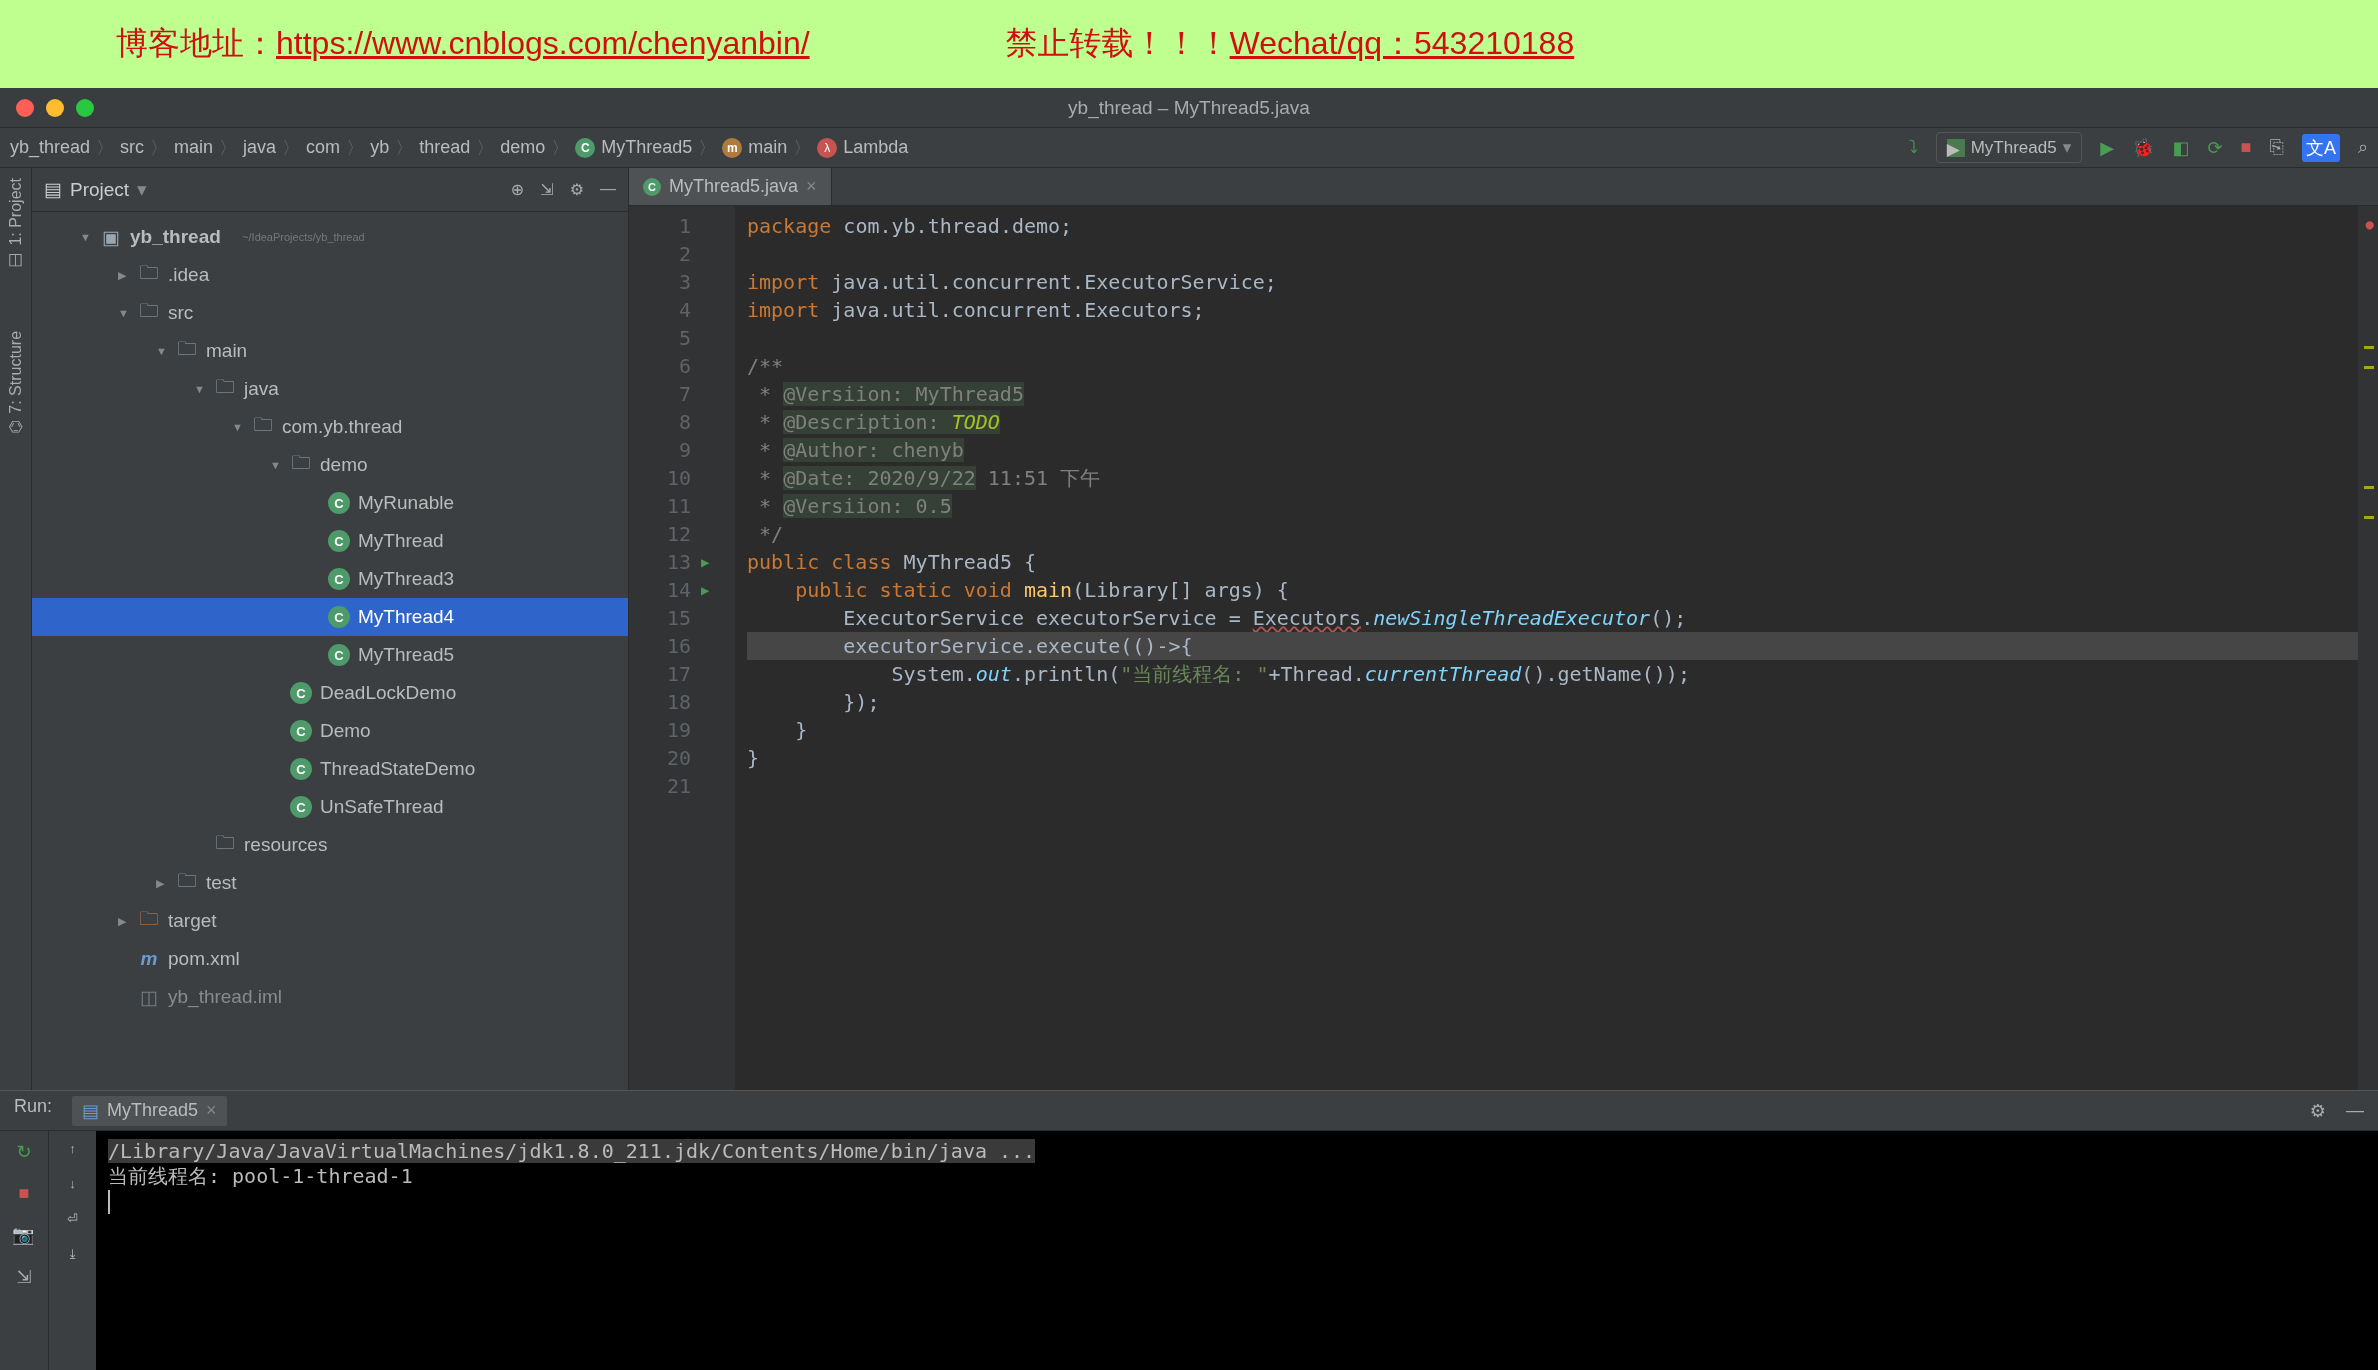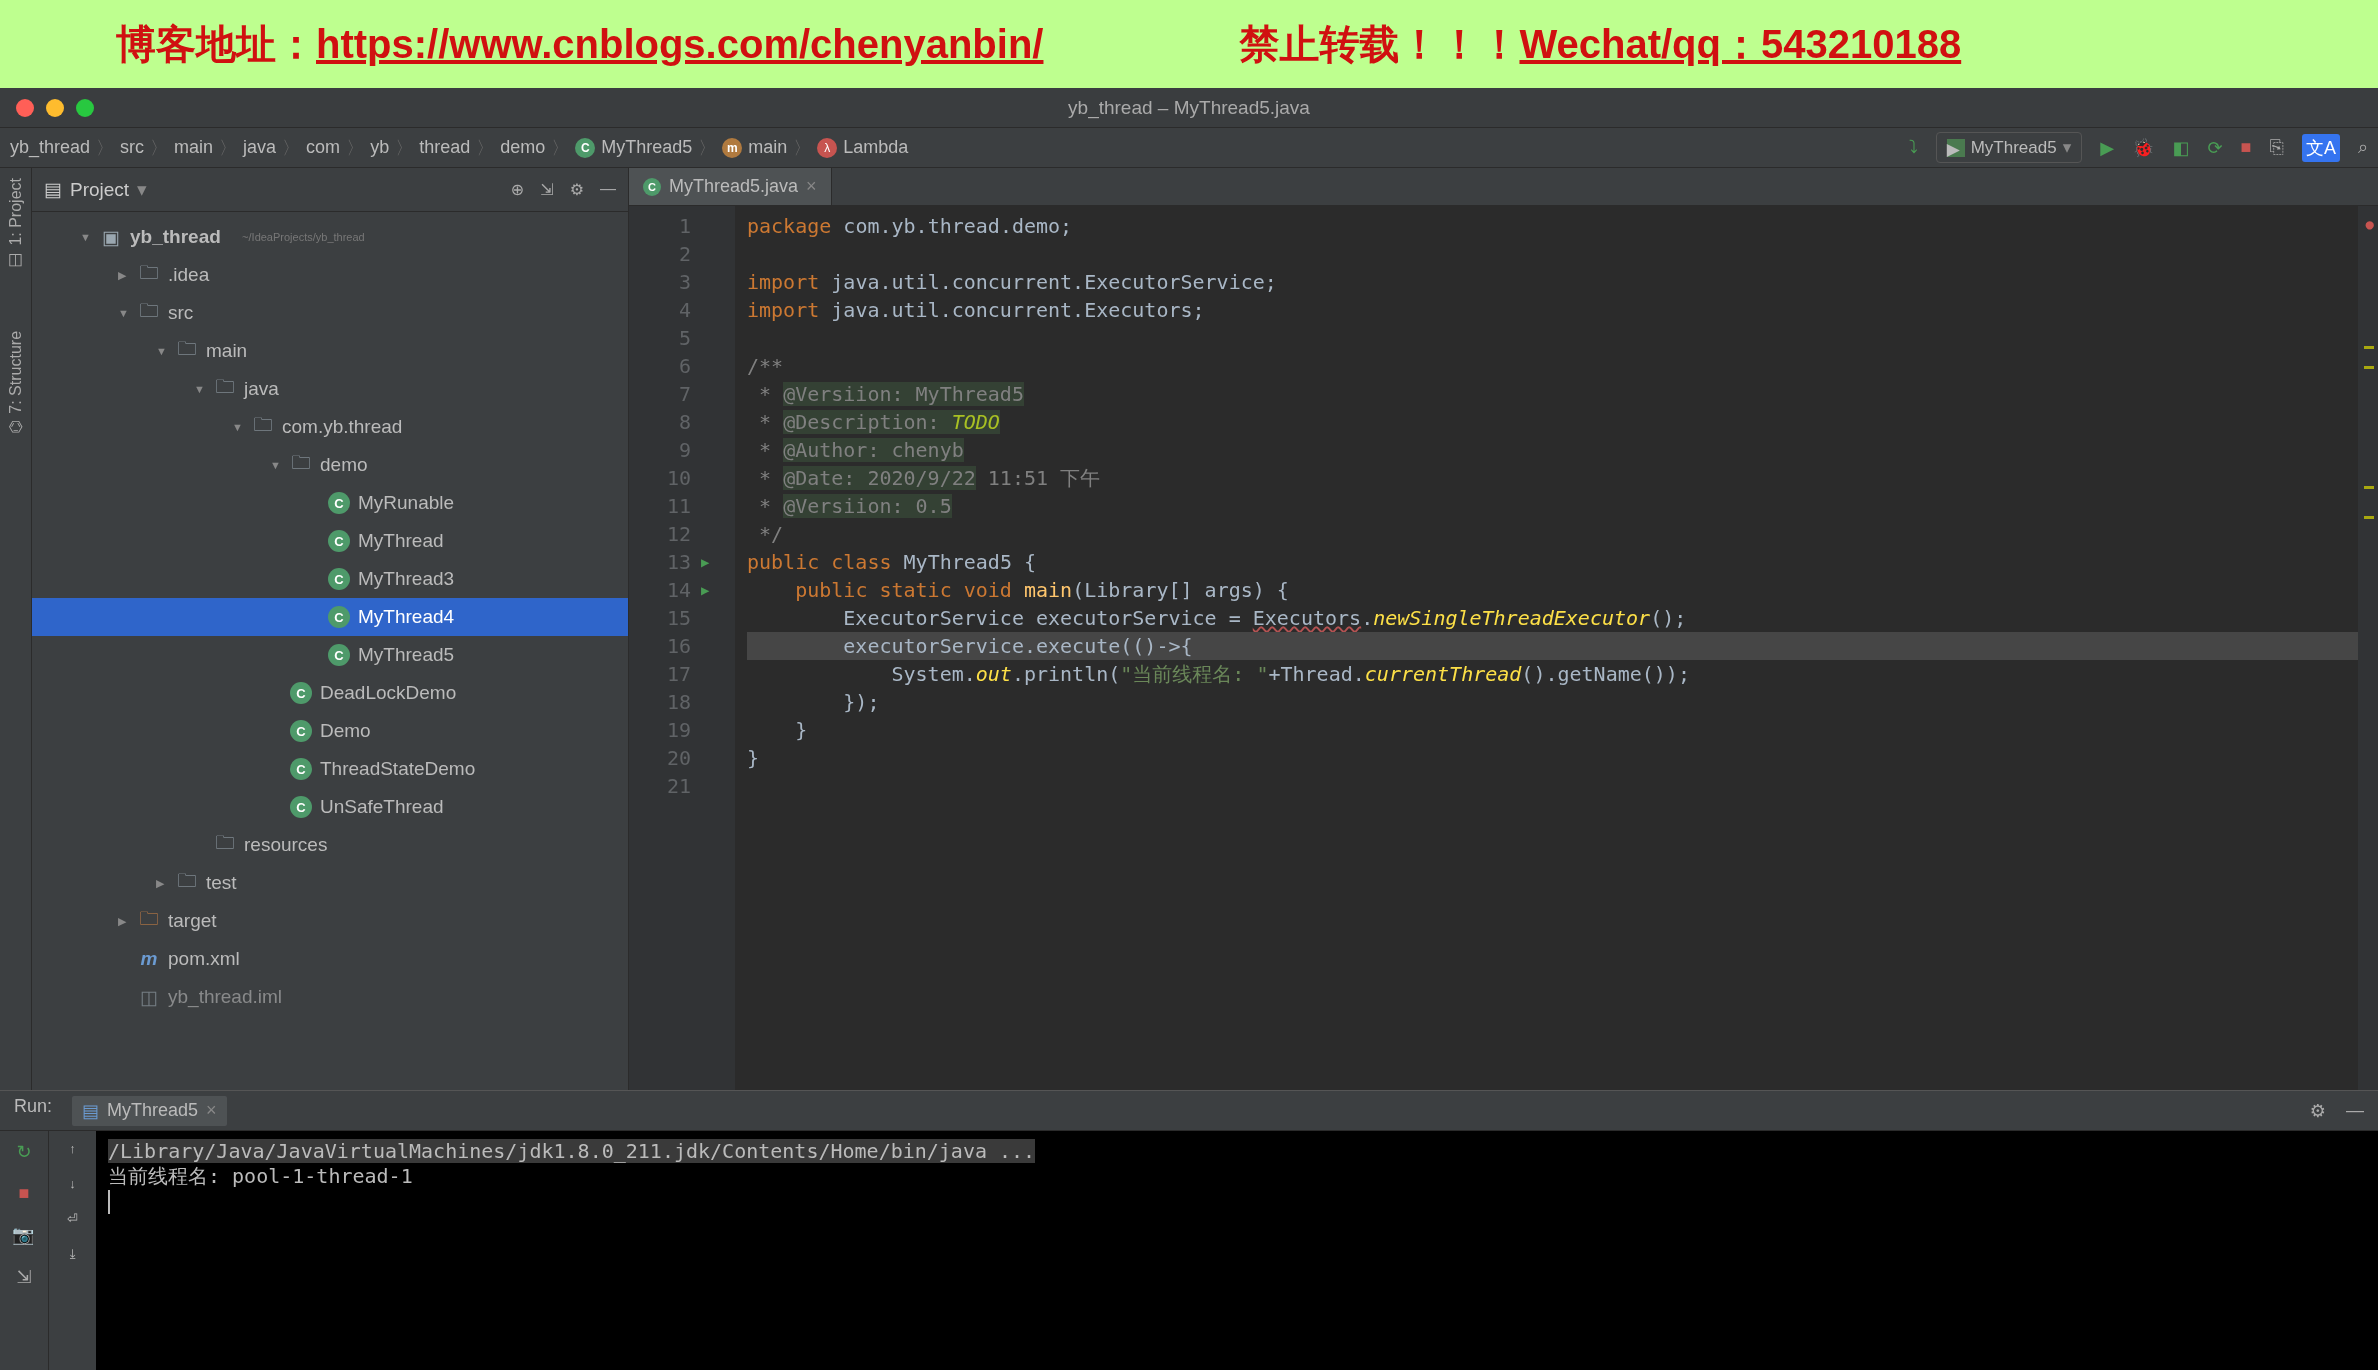--- a/index.html
+++ b/index.html
@@ -1,18 +1,18 @@
 <!DOCTYPE html>
 <html><head>
 <meta charset="utf-8">
 <style>
 * { margin: 0; padding: 0; box-sizing: border-box; }
 body { font-family: -apple-system, "Helvetica Neue", Arial, sans-serif; background: #3c3f41; color: #bbb; font-size: 13px; overflow: hidden; width: 2378px; height: 1370px; transform-origin: top left; }
 .watermark { background: #beff8f; height: 88px; display: flex; align-items: center; padding: 0 20px; gap: 100px; }
-.watermark span { color: #d01010; font-size: 40px; font-weight: 700; margin-left: 48px; }
+.watermark span { color: #d01010; font-size: 32px; font-weight: 400; margin-left: 48px; }
 .watermark a { color: #d01010; text-decoration: underline; }
 .titlebar { background: #3a3d3f; height: 40px; display: flex; align-items: center; position: relative; border-bottom: 1px solid #2b2b2b; }
 .traffic { display: flex; gap: 12px; padding-left: 16px; }
 .traffic .dot { width: 18px; height: 18px; border-radius: 50%; }
 .dot.red { background: #ff5f57; }
 .dot.yellow { background: #febc2e; }
 .dot.green { background: #28c840; }
 .title-text { position: absolute; left: 50%; transform: translateX(-50%); color: #aaa; font-size: 19px; }
 .navbar { background: #3c3f41; height: 40px; display: flex; align-items: center; justify-content: space-between; border-bottom: 1px solid #2b2b2b; padding: 0 10px; }
 .breadcrumb { display: flex; align-items: center; gap: 4px; font-size: 18px; color: #bbb; }
@@ -47,21 +47,21 @@
 .gmarks { background: #313335; width: 34px; padding: 6px 0; position: relative; }
 .gmarks .run-tri { position:absolute; color:#499c54; font-size:14px; }
 .code { flex: 1; padding: 6px 0 6px 12px; background: #2b2b2b; color: #a9b7c6; white-space: pre; position: relative; }
 .kw { color: #cc7832; }
 .str { color: #6a8759; }
 .com { color: #808080; }
 .com-hl { background: #344134; }
 .todo { color: #a8c023; font-style: italic; }
 .cls { color: #a9b7c6; }
 .method { color: #ffc66d; }
-.field { color: #fde047; font-style: italic; }
+.field { color: #7dd3fc; font-style: italic; }
 .hl-caret { background: #464646; display:inline-block; width:100%; }
 .err-u { text-decoration: underline wavy #b35252; }
 .right-gutter { width: 20px; background: #313335; position: relative; }
 .right-gutter .mark { position:absolute; right:4px; width:10px; height:3px; background:#a8a810; }
 .right-gutter .err { position:absolute; right:4px; top:4px; color:#c75450; font-size:14px; }
 .run-panel { height: 280px; background: #2b2b2b; border-top: 1px solid #555; display: flex; flex-direction: column; }
 .run-header { height: 40px; background: #3c3f41; display: flex; align-items: center; justify-content: space-between; padding: 0 14px; border-bottom: 1px solid #2b2b2b; font-size: 18px; }
 .run-header .left { display:flex; gap:20px; }
 .run-header .rtab { display:flex; align-items:center; gap:8px; background:#4e5254; padding:4px 10px; border-radius:2px; }
 .run-body { flex: 1; display: flex; }

